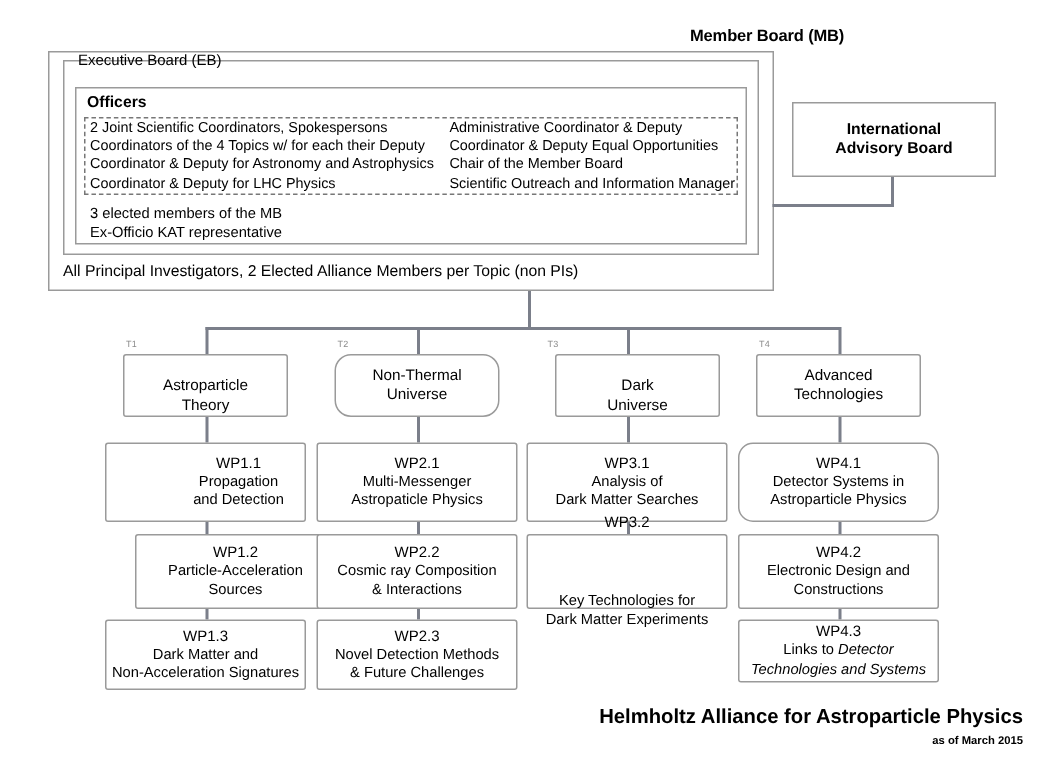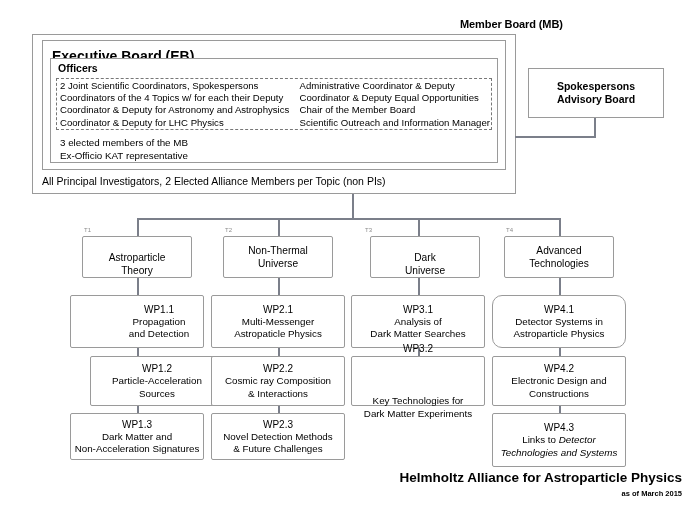--- a/index.html
+++ b/index.html
@@ -63,23 +63,23 @@
   .eb-box {
     left: 42px;
     top: 40px;
     width: 464px;
     height: 130px;
     border: 1px solid #9a9a9a;
   }
   .eb-title {
     position: absolute;
     left: 52px;
-    top: 48px;
-    font-size: 14px;
-    font-weight: bold;
+    top: 35px;
+    font-size: 10px;
+    font-weight: normal;
     white-space: nowrap;
   }
 
   
   .officers-box {
     left: 50px;
     top: 58px;
     width: 448px;
     height: 105px;
     border: 1px solid #9a9a9a;
@@ -243,21 +243,21 @@
 
   <div class="officers-extra">
     <div class="officer-item">3 elected members of the MB</div>
     <div class="officer-item">Ex-Officio KAT representative</div>
   </div>
 
   <div class="mb-footer">All Principal Investigators, 2 Elected Alliance Members per Topic (non PIs)</div>
 
   <div class="box iab-box">
     <div class="iab-label">
-      <span>Spokespersons</span><br>
+      <span>International</span><br>
       <span>Advisory Board</span>
     </div>
   </div>
 
   <div class="line line-v" style="left:594px; top:118px; height:20px;"></div>
   <div class="line line-h" style="left:515px; top:136px; width:80px;"></div>
 
   <div class="line line-v" style="left:352px; top:194px; height:25px;"></div>
   <div class="line line-h" style="left:137px; top:218px; width:423px;"></div>
   <div class="line line-v" style="left:137px; top:218px; height:18px;"></div>
@@ -269,21 +269,21 @@
   <div class="topic-tag" style="left:225px;">T2</div>
   <div class="topic-tag" style="left:365px;">T3</div>
   <div class="topic-tag" style="left:506px;">T4</div>
 
   <div class="box topic-box" style="left:82px;align-items:flex-end;">
     <div class="topic-label">
       <span>Astroparticle</span><br>
       <span>Theory</span>
     </div>
   </div>
-  <div class="box topic-box" style="left:223px;">
+  <div class="box topic-box" style="left:223px;border-radius:11px;">
     <div class="topic-label">
       <span>Non-Thermal</span><br>
       <span>Universe</span>
     </div>
   </div>
   <div class="box topic-box" style="left:370px;align-items:flex-end;">
     <div class="topic-label">
       <span>Dark</span><br>
       <span>Universe</span>
     </div>
@@ -375,21 +375,21 @@
       <span>Non-Acceleration Signatures</span>
     </div>
   </div>
   <div class="box wp-box" style="left:211px; top:413px; height:47px;">
     <div class="wp-code">WP2.3</div>
     <div class="wp-desc">
       <span>Novel Detection Methods</span><br>
       <span>&amp; Future Challenges</span>
     </div>
   </div>
-  <div class="box wp-box" style="left:492px; top:413px; height:54px;">
+  <div class="box wp-box" style="left:492px; top:413px; height:42px;">
     <div class="wp-code">WP4.3</div>
     <div class="wp-desc">
       <span>Links to </span><i>Detector</i><br>
       <i>Technologies and Systems</i>
     </div>
   </div>
 
   <div class="footer-title">Helmholtz Alliance for Astroparticle Physics</div>
   <div class="footer-sub">as of March 2015</div>
 

